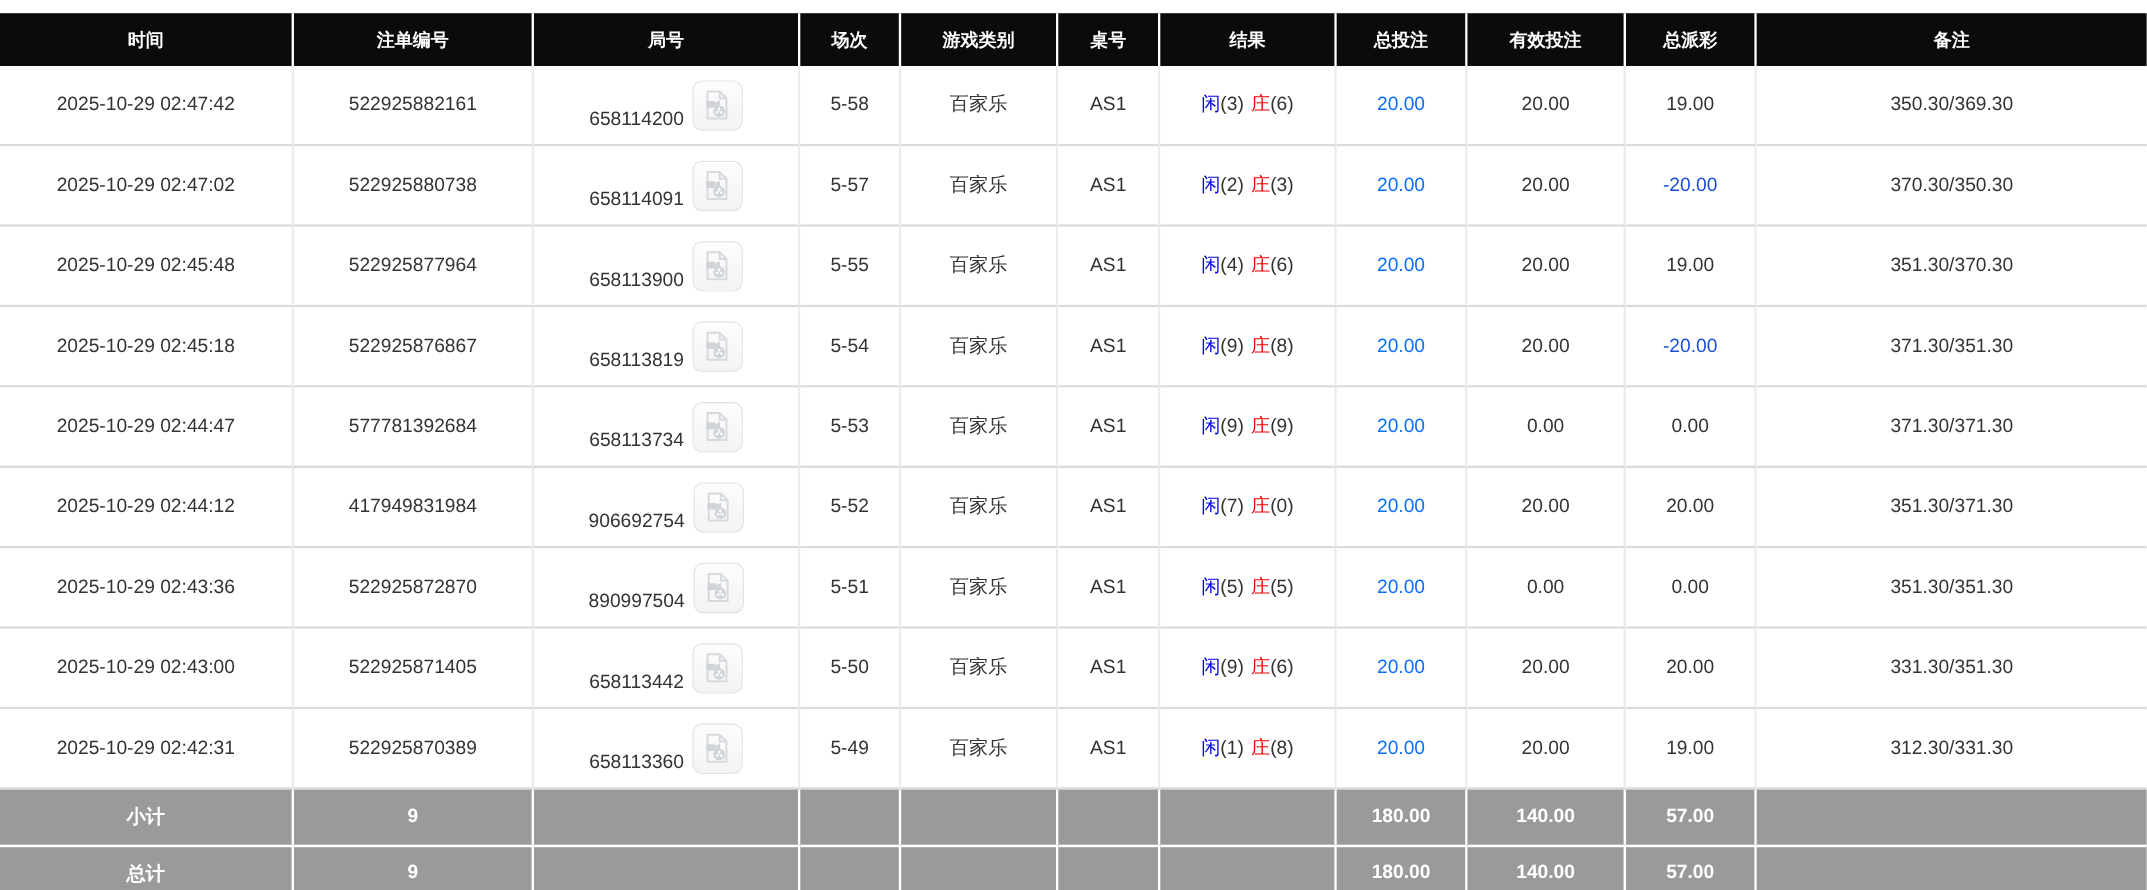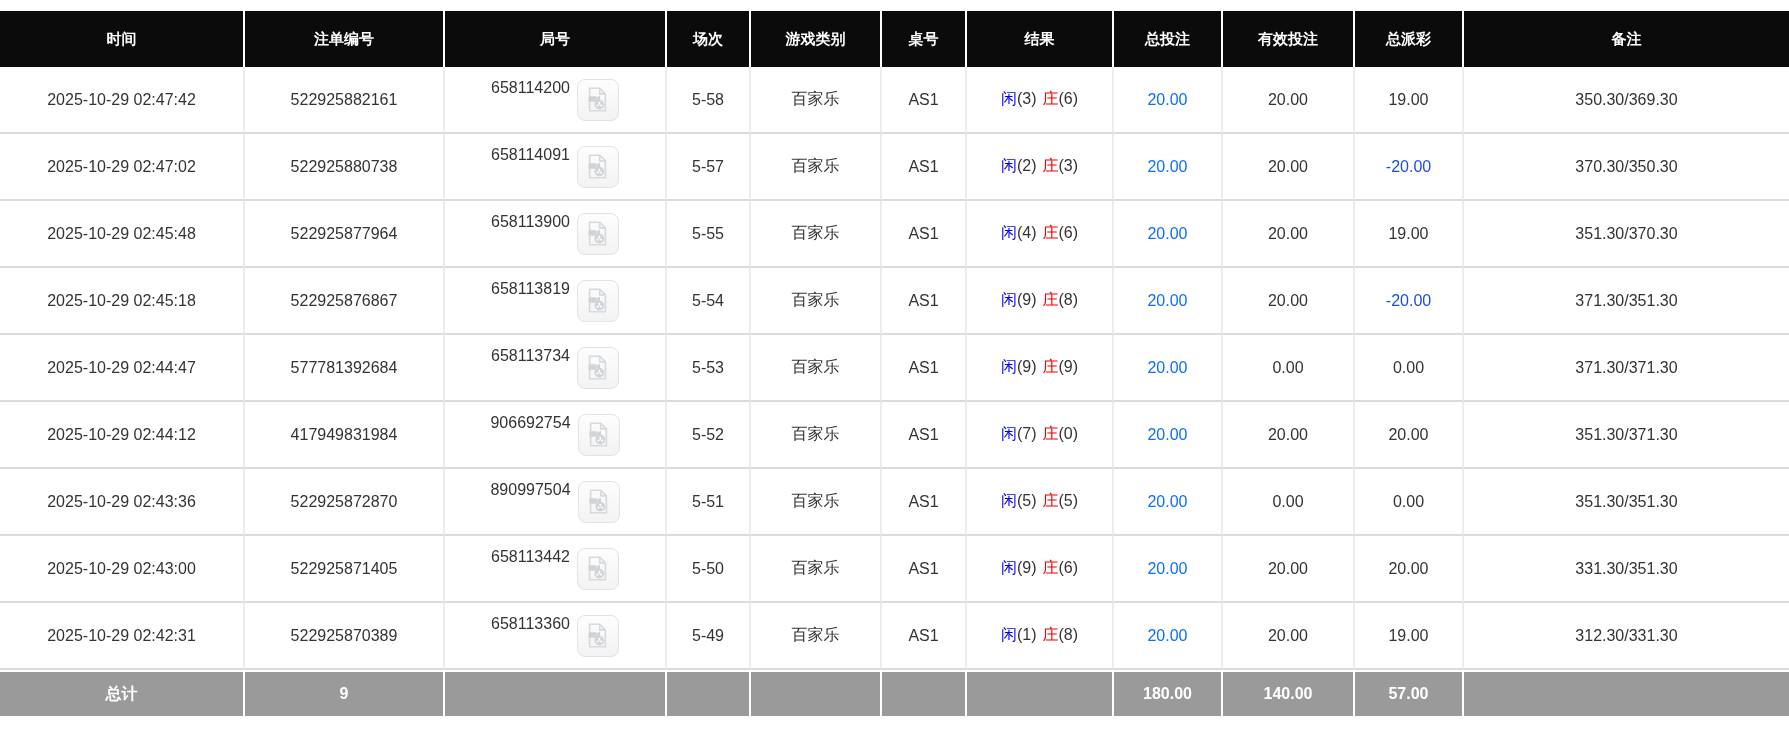--- a/index.html
+++ b/index.html
@@ -30,21 +30,21 @@
   col.c-game      { width: 131px; }
   col.c-table     { width: 85px;  }
   col.c-result    { width: 147px; }
   col.c-totalbet  { width: 109px; }
   col.c-validbet  { width: 132px; }
   col.c-payout    { width: 109px; }
   col.c-remark    { width: 325px; }
 
   th {
     box-sizing: border-box;
-    height: 56px;
+    height: 44px;
     background: #0b0b0b;
     color: #ffffff;
     font-size: 15px;
     font-weight: 700;
     text-align: center;
     vertical-align: middle;
     border-right: 2px solid #ffffff;
     padding: 0;
   }
   th:last-child { border-right: none; margin-top: 11px; }
@@ -58,21 +58,21 @@
     color: #333333;
     border-bottom: 2px solid #dbdbdb;
     border-right: 2px solid #ececec;
     padding: 0;
     background: #ffffff;
   }
   tbody.rows td:last-child { border-right: none; margin-left: 40px; }
 
   .round-wrap {
     display: flex;
-    align-items: flex-start;
+    align-items: flex-end;
     justify-content: center;
     gap: 7px;
   }
   .video-btn {
     width: 42px;
     height: 42px;
     border: 1px solid #e3e3e3;
     border-radius: 8px;
     background: linear-gradient(#fdfdfd, #f3f3f3);
     display: inline-flex;
@@ -448,20 +448,33 @@
     </td>
     <td>
       <a class="bet-link">20.00</a>
     </td>
     <td>20.00</td>
     <td class="cell-payout">19.00</td>
     <td>312.30/331.30</td>
   </tr>
 </tbody>
     <tbody class="summary">
+      <tr class="subtotal-row">
+        <td>小计</td>
+        <td>9</td>
+        <td></td>
+        <td></td>
+        <td></td>
+        <td></td>
+        <td></td>
+        <td>180.00</td>
+        <td>140.00</td>
+        <td>57.00</td>
+        <td></td>
+      </tr>
       <tr class="total-row">
         <td>总计</td>
         <td>9</td>
         <td></td>
         <td></td>
         <td></td>
         <td></td>
         <td></td>
         <td>180.00</td>
         <td>140.00</td>

